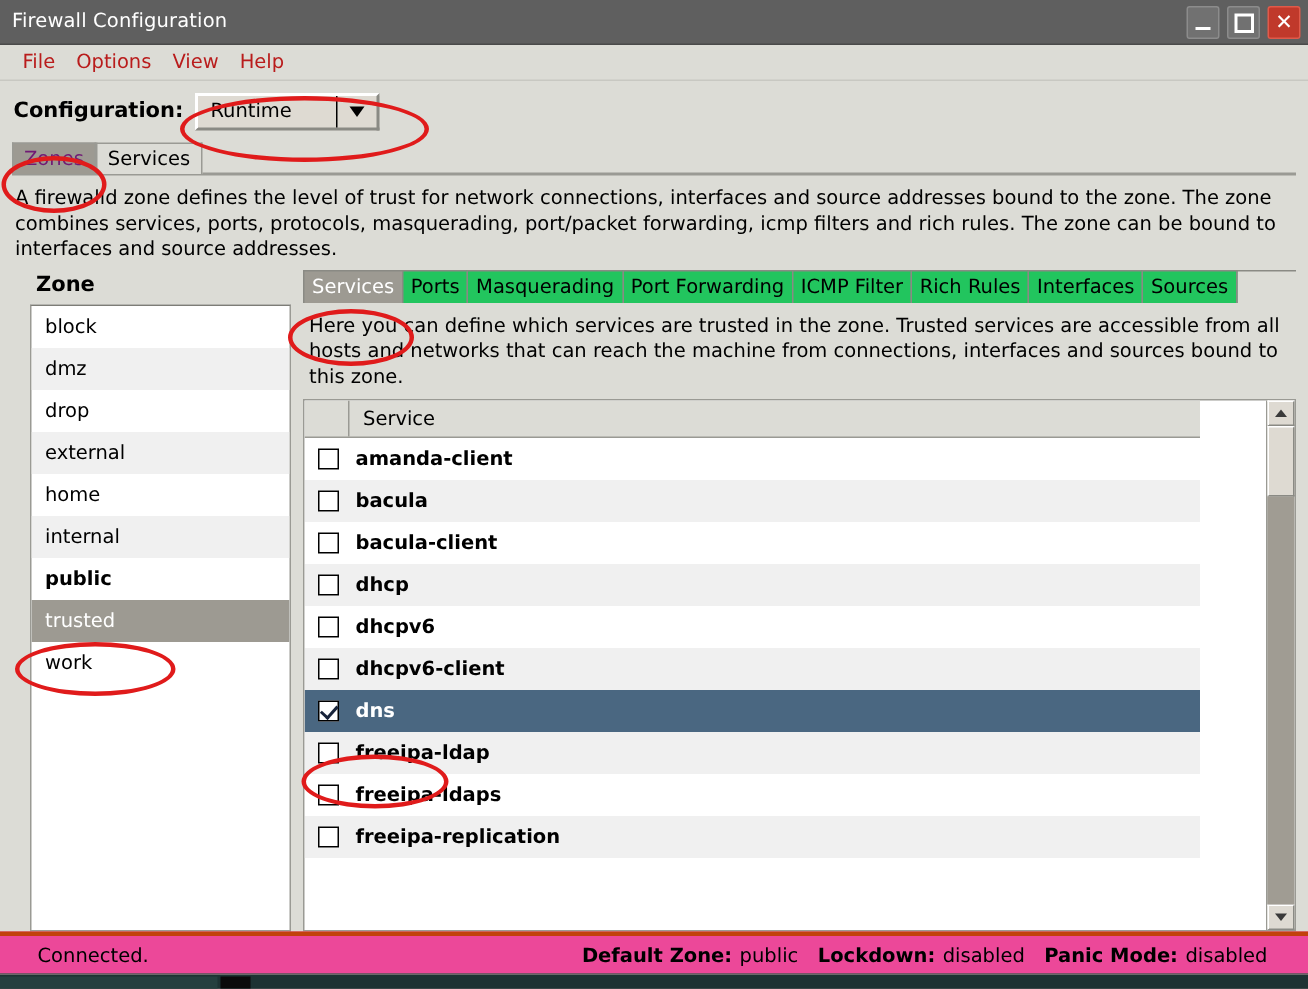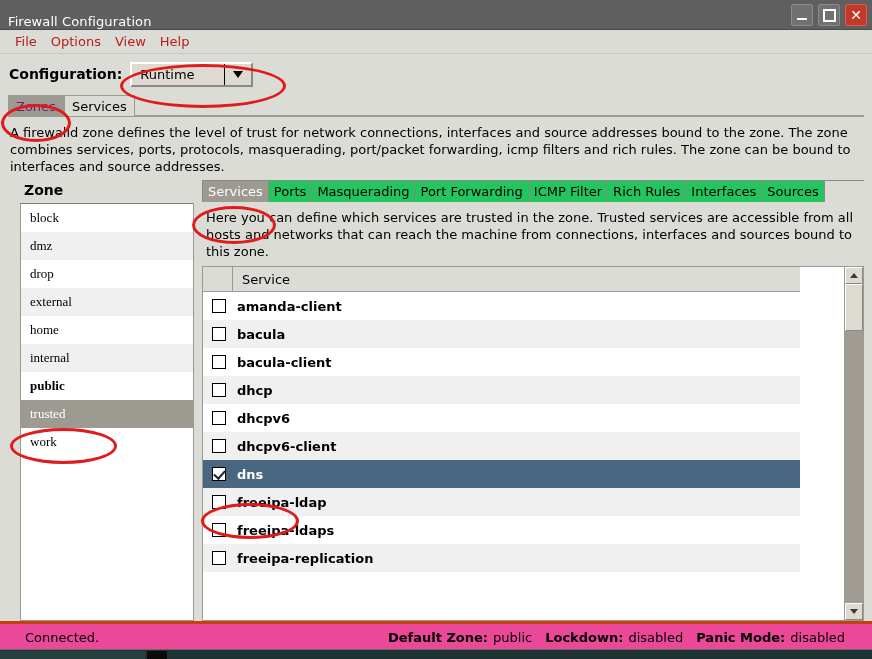--- a/index.html
+++ b/index.html
@@ -52,21 +52,21 @@
     background: #dcdcd6;
     display: flex;
     flex-direction: column;
   }
 
   
   .titlebar {
     height: 29px;
     background: #5f5f5f;
     display: flex;
-    align-items: flex-end;
+    align-items: center;
     flex: none;
     position: relative;
     border-bottom: 1px solid #4a4a4a;
   }
   .title-text {
     color: #ffffff;
     font-size: 13px;
     margin-left: 8px;
     letter-spacing: 0.1px;
     white-space: nowrap;
@@ -242,21 +242,20 @@
     margin-left: 8px;
     min-height: 0;
   }
   .zone-item {
     height: 28px;
     display: flex;
     align-items: center;
     padding-left: 9px;
     font-size: 13px;
     box-sizing: border-box;
-    font-family: Liberation Serif, serif;
   }
   .zone-item.alt { background: #f0f0f0; }
   .zone-item.bold { font-weight: bold; }
   .zone-item.selected {
     background: #9d9a92;
     color: #ffffff;
   }
 
   
   .svc-panel {

